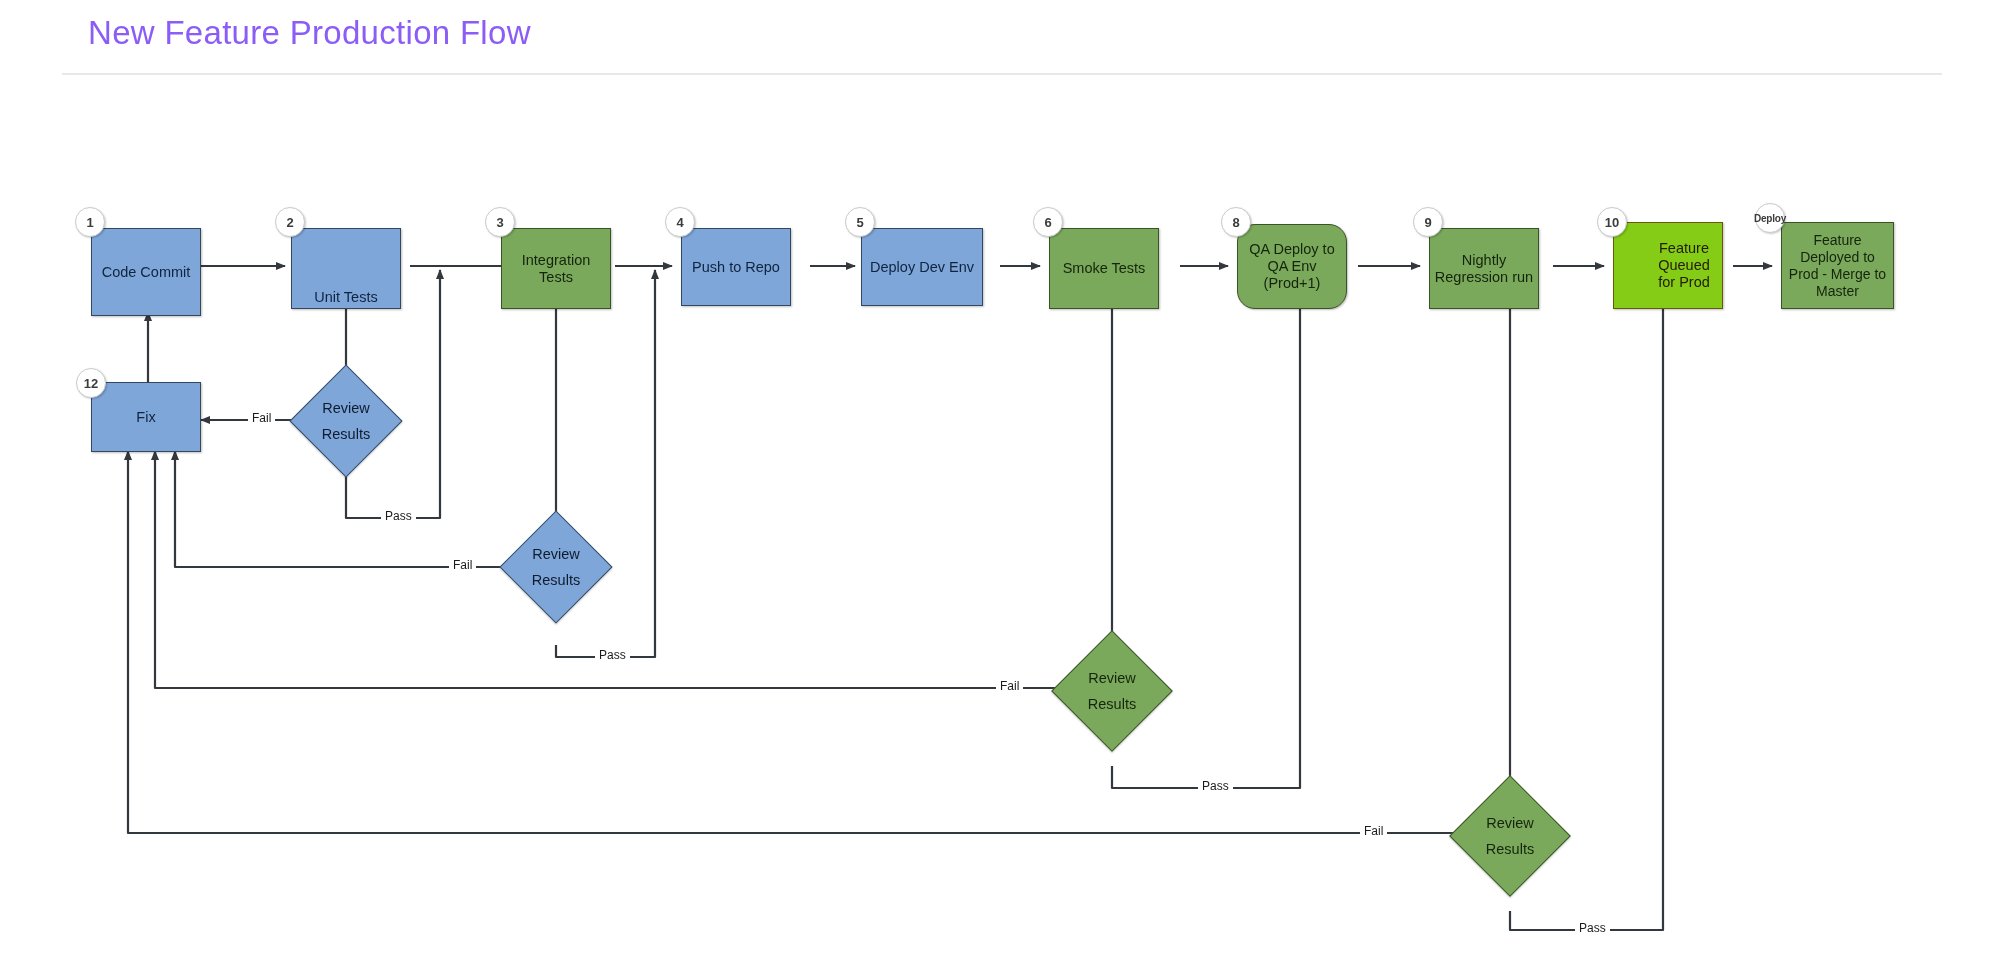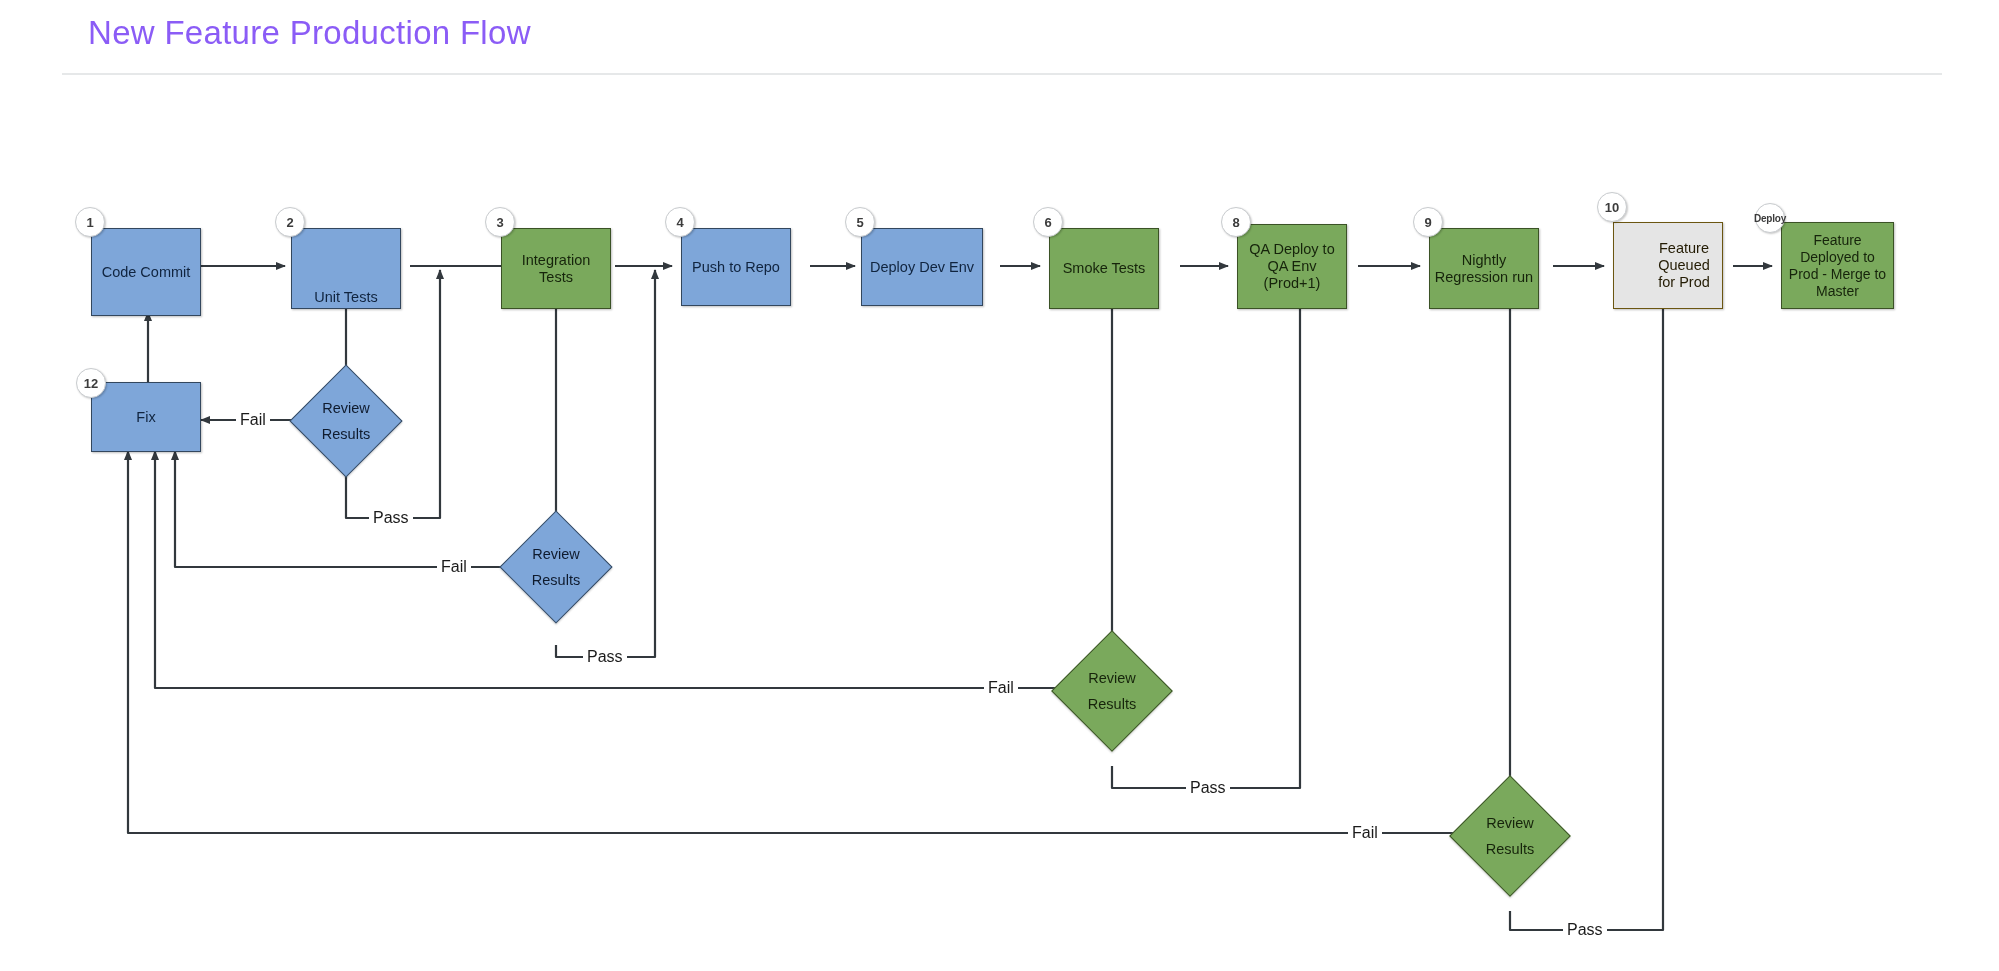--- a/index.html
+++ b/index.html
@@ -21,21 +21,21 @@
   .node{
     position:absolute;box-sizing:border-box;
     border:1.5px solid #3f4a42;
     display:flex;align-items:center;justify-content:center;text-align:center;
     font-size:14.5px;line-height:17px;color:#0f1b2e;
     box-shadow:1px 1px 2px rgba(0,0,0,.25);
     padding:2px 4px;
   }
   .node.blue{background:#7ea6d9;border-color:#33475e;color:#10243f;}
   .node.green{background:#7aa95c;border-color:#3b5226;color:#16240b;}
-  .node.orange{background:#e5e5e5;border-color:#6b5611;color:#241c04;padding-left:36px;}
+  .node.orange{background:#84cc16;border-color:#6b5611;color:#241c04;padding-left:36px;}
 
   .diamond{
     position:absolute;
   }
   .diamond .dshape{
     position:absolute;left:0;top:0;width:100%;height:100%;
     transform:rotate(45deg);
     border:1.5px solid #33475e;
     box-sizing:border-box;
     box-shadow:1px 1px 2px rgba(0,0,0,.2);
@@ -55,22 +55,22 @@
     background:#ffffff;border:1.5px solid #c9cccf;
     display:flex;align-items:center;justify-content:center;
     font-size:13px;font-weight:bold;color:#3c3c3c;
     box-shadow:1px 1px 2px rgba(0,0,0,.22);
     z-index:6;text-align:center;line-height:11px;
   }
   .badge.wide{font-size:10px;font-weight:bold;letter-spacing:-.2px;}
 
   .elabel{
     position:absolute;background:#ffffff;
-    font-size:16px;color:#1b1b1b;padding:1px 4px;
-    white-space:nowrap;z-index:5;
+    font-size:12px;color:#1b1b1b;padding:1px 4px;
+    white-space:nowrap;z-index:5;margin-left:12px;
   }
 </style>
 </head>
 <body>
 
 <div id="page-title">New Feature Production Flow</div>
 <div id="title-rule"></div>
 
 <div id="canvas">
 
@@ -155,38 +155,38 @@
     <span>5</span>
   </div>
 
   <div class="node green" style="left:1049px;top:228px;width:110px;height:81px;">
     <span>Smoke Tests</span>
   </div>
   <div class="badge" style="left:1033px;top:207px;">
     <span>6</span>
   </div>
 
-  <div class="node green" style="left:1237px;top:224px;width:110px;height:85px;">
+  <div class="node green" style="left:1237px;top:224px;width:110px;height:85px;border-radius:18px;">
     <span>QA Deploy to QA Env (Prod+1)</span>
   </div>
   <div class="badge" style="left:1221px;top:207px;">
     <span>8</span>
   </div>
 
   <div class="node green" style="left:1429px;top:228px;width:110px;height:81px;">
     <span>Nightly Regression run</span>
   </div>
   <div class="badge" style="left:1413px;top:207px;">
     <span>9</span>
   </div>
 
   <div class="node orange" style="left:1613px;top:222px;width:110px;height:87px;">
     <span>Feature Queued for Prod</span>
   </div>
-  <div class="badge" style="left:1597px;top:192px;">
+  <div class="badge" style="left:1597px;top:207px;">
     <span>10</span>
   </div>
 
   <div class="node green" style="left:1781px;top:222px;width:113px;height:87px;font-size:14px;">
     <span>Feature Deployed to Prod - Merge to Master</span>
   </div>
   <div class="badge wide" style="left:1755px;top:203px;">
     <span>Deploy</span>
   </div>
 

